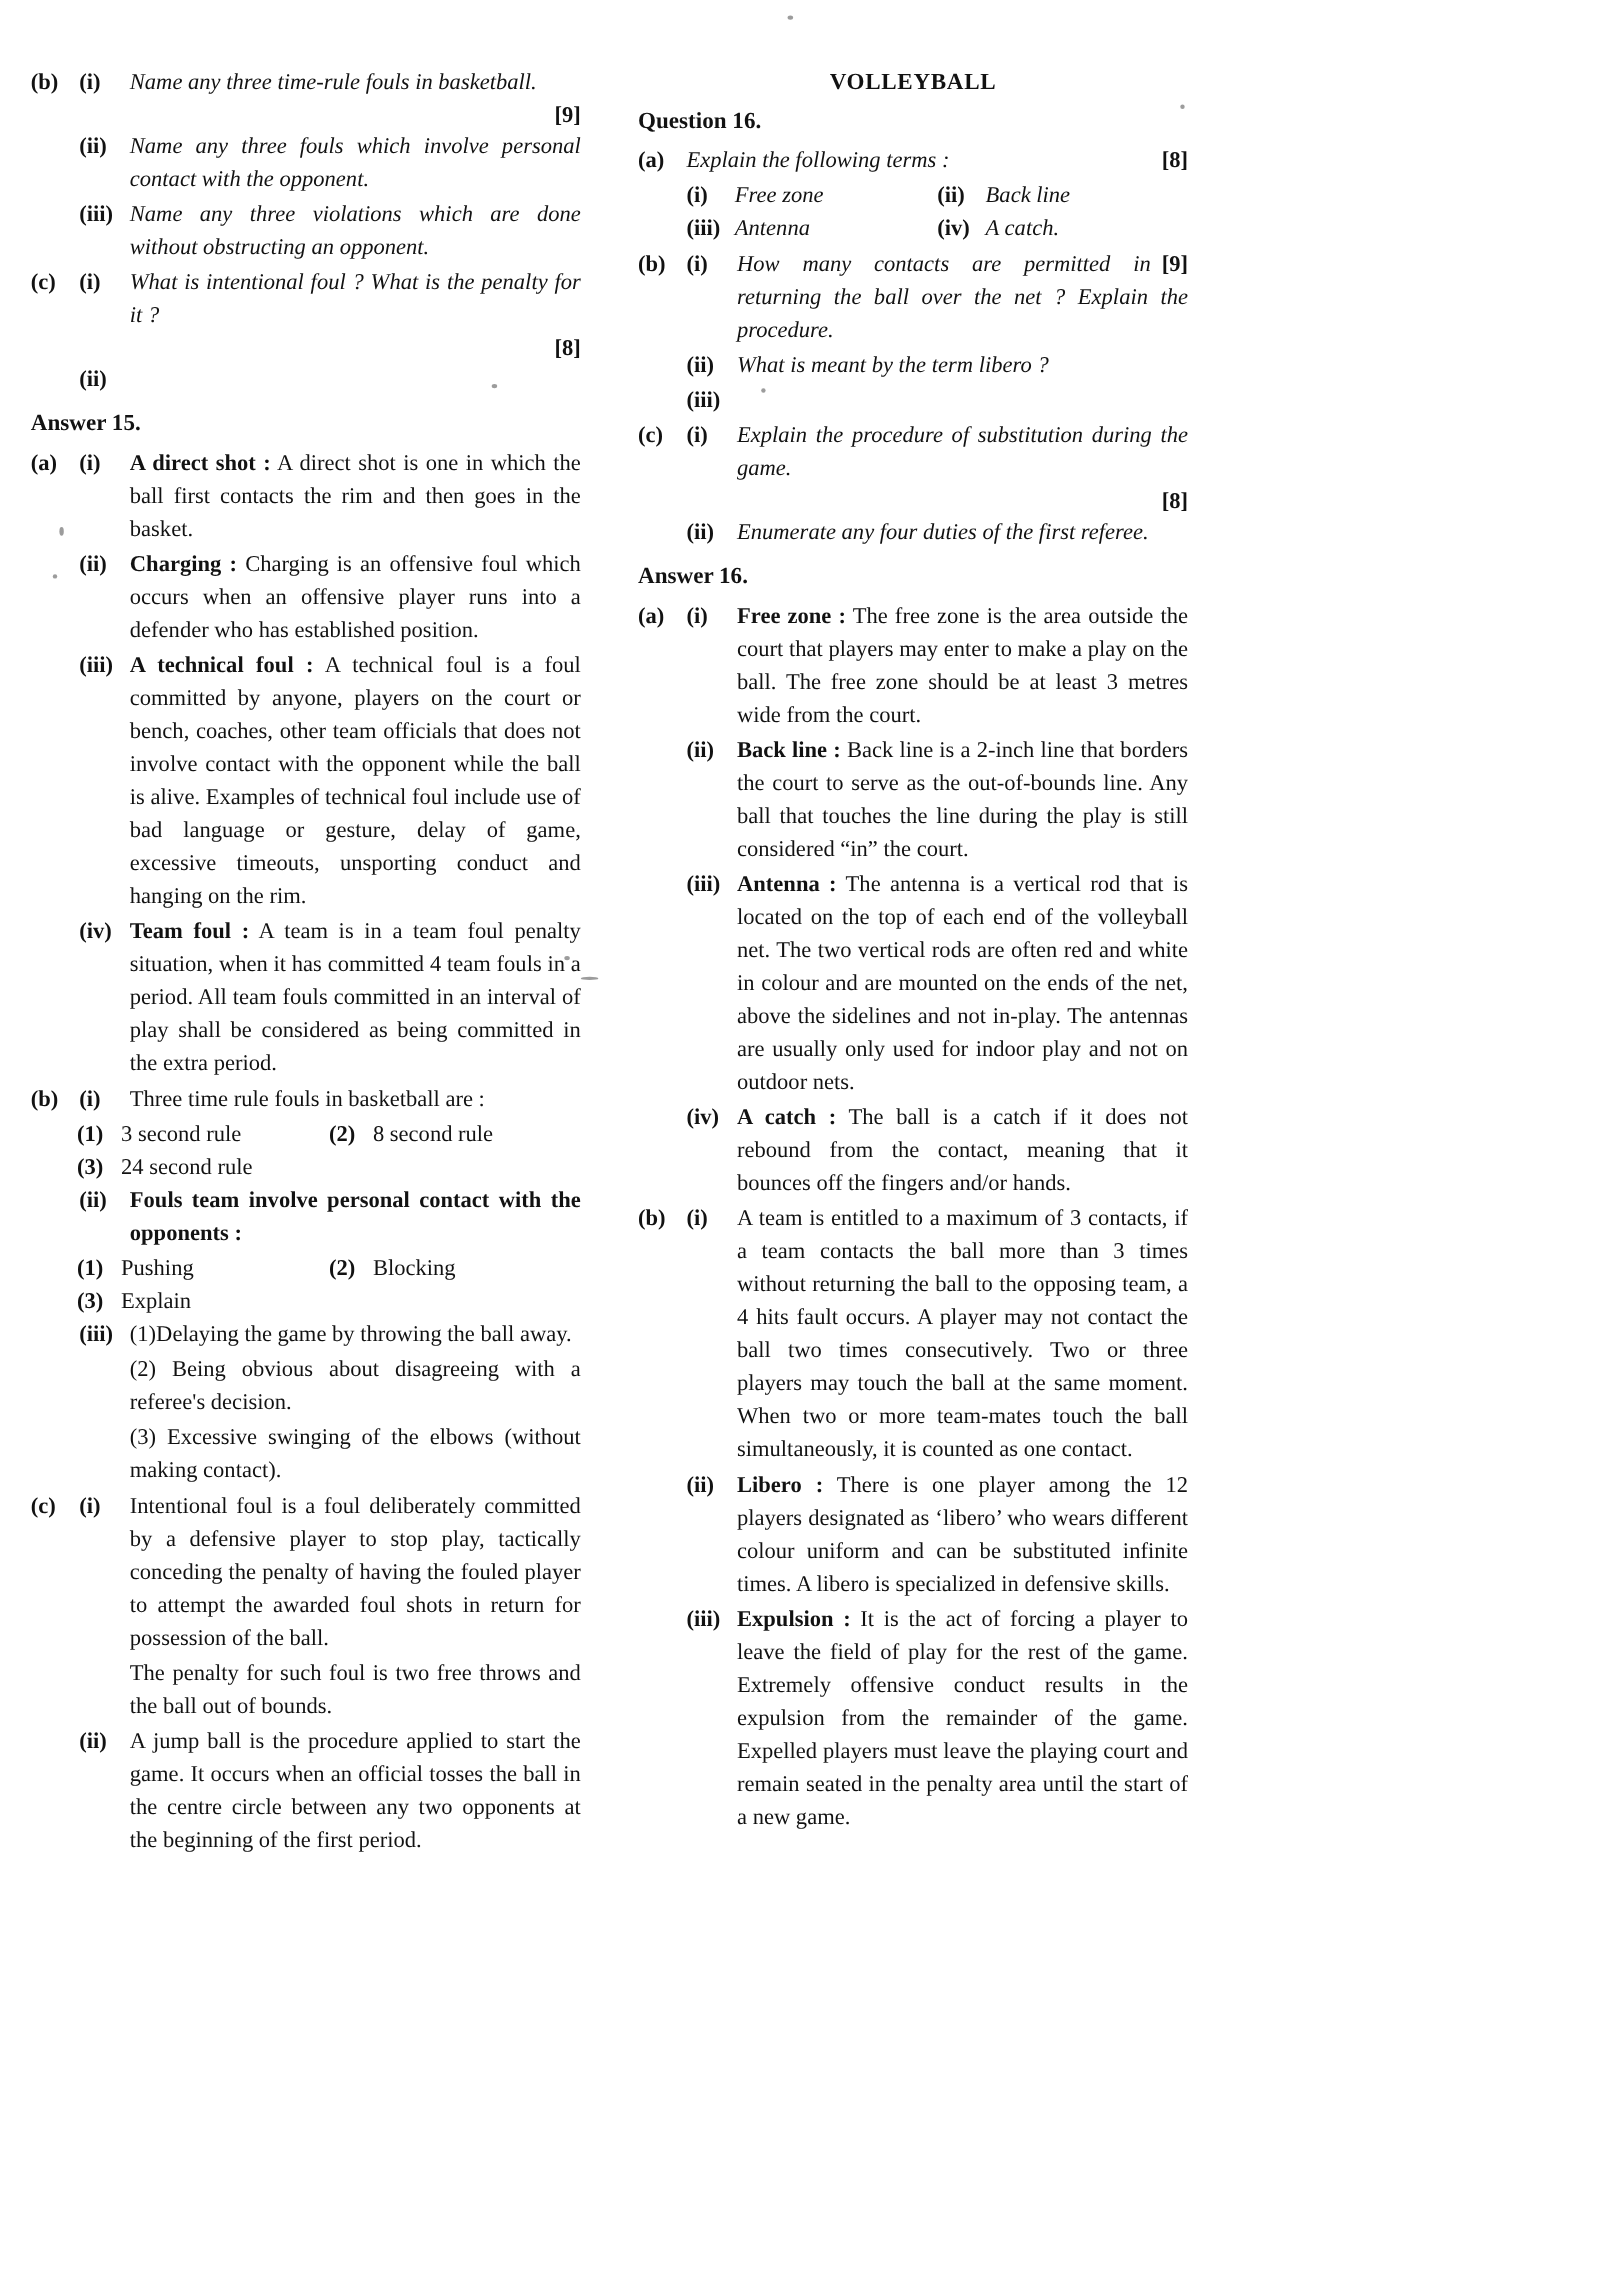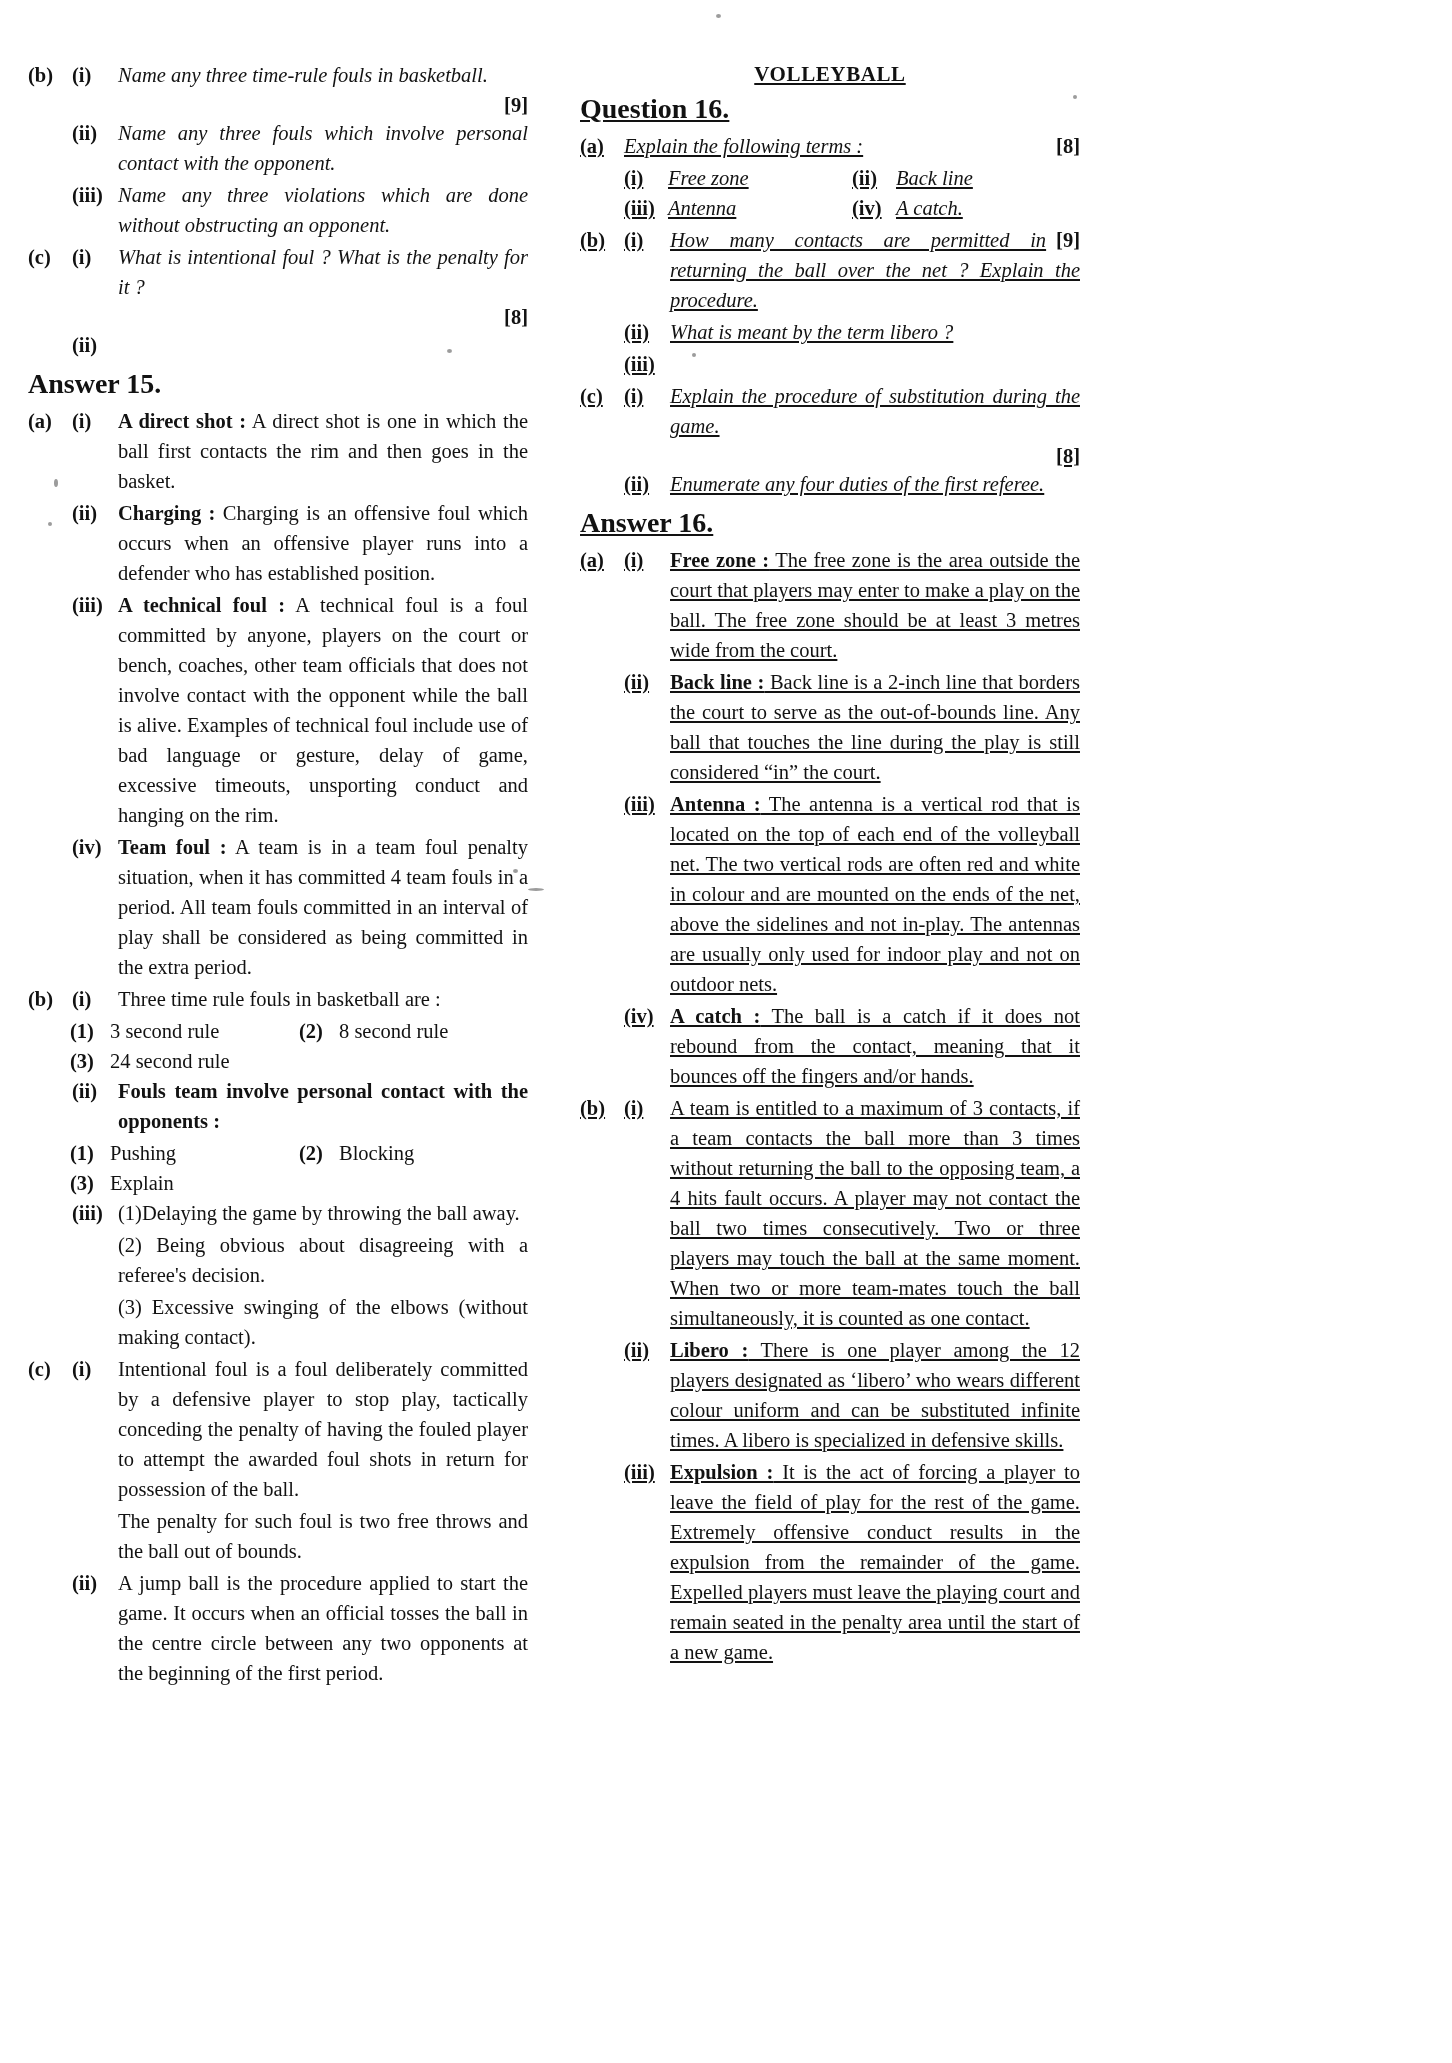--- a/index.html
+++ b/index.html
@@ -27,21 +27,21 @@
     top: 60px;
     left: 28px;
     width: 1396px;
     display: flex;
     gap: 52px;
   }
   .col {
     width: 500px;
     flex: 0 0 500px;
   }
-  .col-right { position: relative; text-decoration: underline; }
+  .col-right { position: relative; }
 
   
   .row {
     display: flex;
     align-items: flex-start;
     margin: 0 0 2px 0;
   }
   .lab-a {
     flex: 0 0 44px;
     font-weight: bold;
@@ -60,21 +60,21 @@
     font-size: 20.5px;
     line-height: 30px;
   }
   .body.just { text-align: justify; text-justify: inter-word; }
 
   .q-italic { font-style: italic; }
   .bold { font-weight: bold; }
 
   .section-head {
     font-weight: bold;
-    font-size: 28px;
+    font-size: 21px;
     line-height: 30px;
     margin: 9px 0 7px 0;
   }
   .center-head {
     text-align: center;
     font-weight: bold;
     font-size: 21px;
     letter-spacing: 0.6px;
     line-height: 28px;
     margin: 0 0 6px 0;

